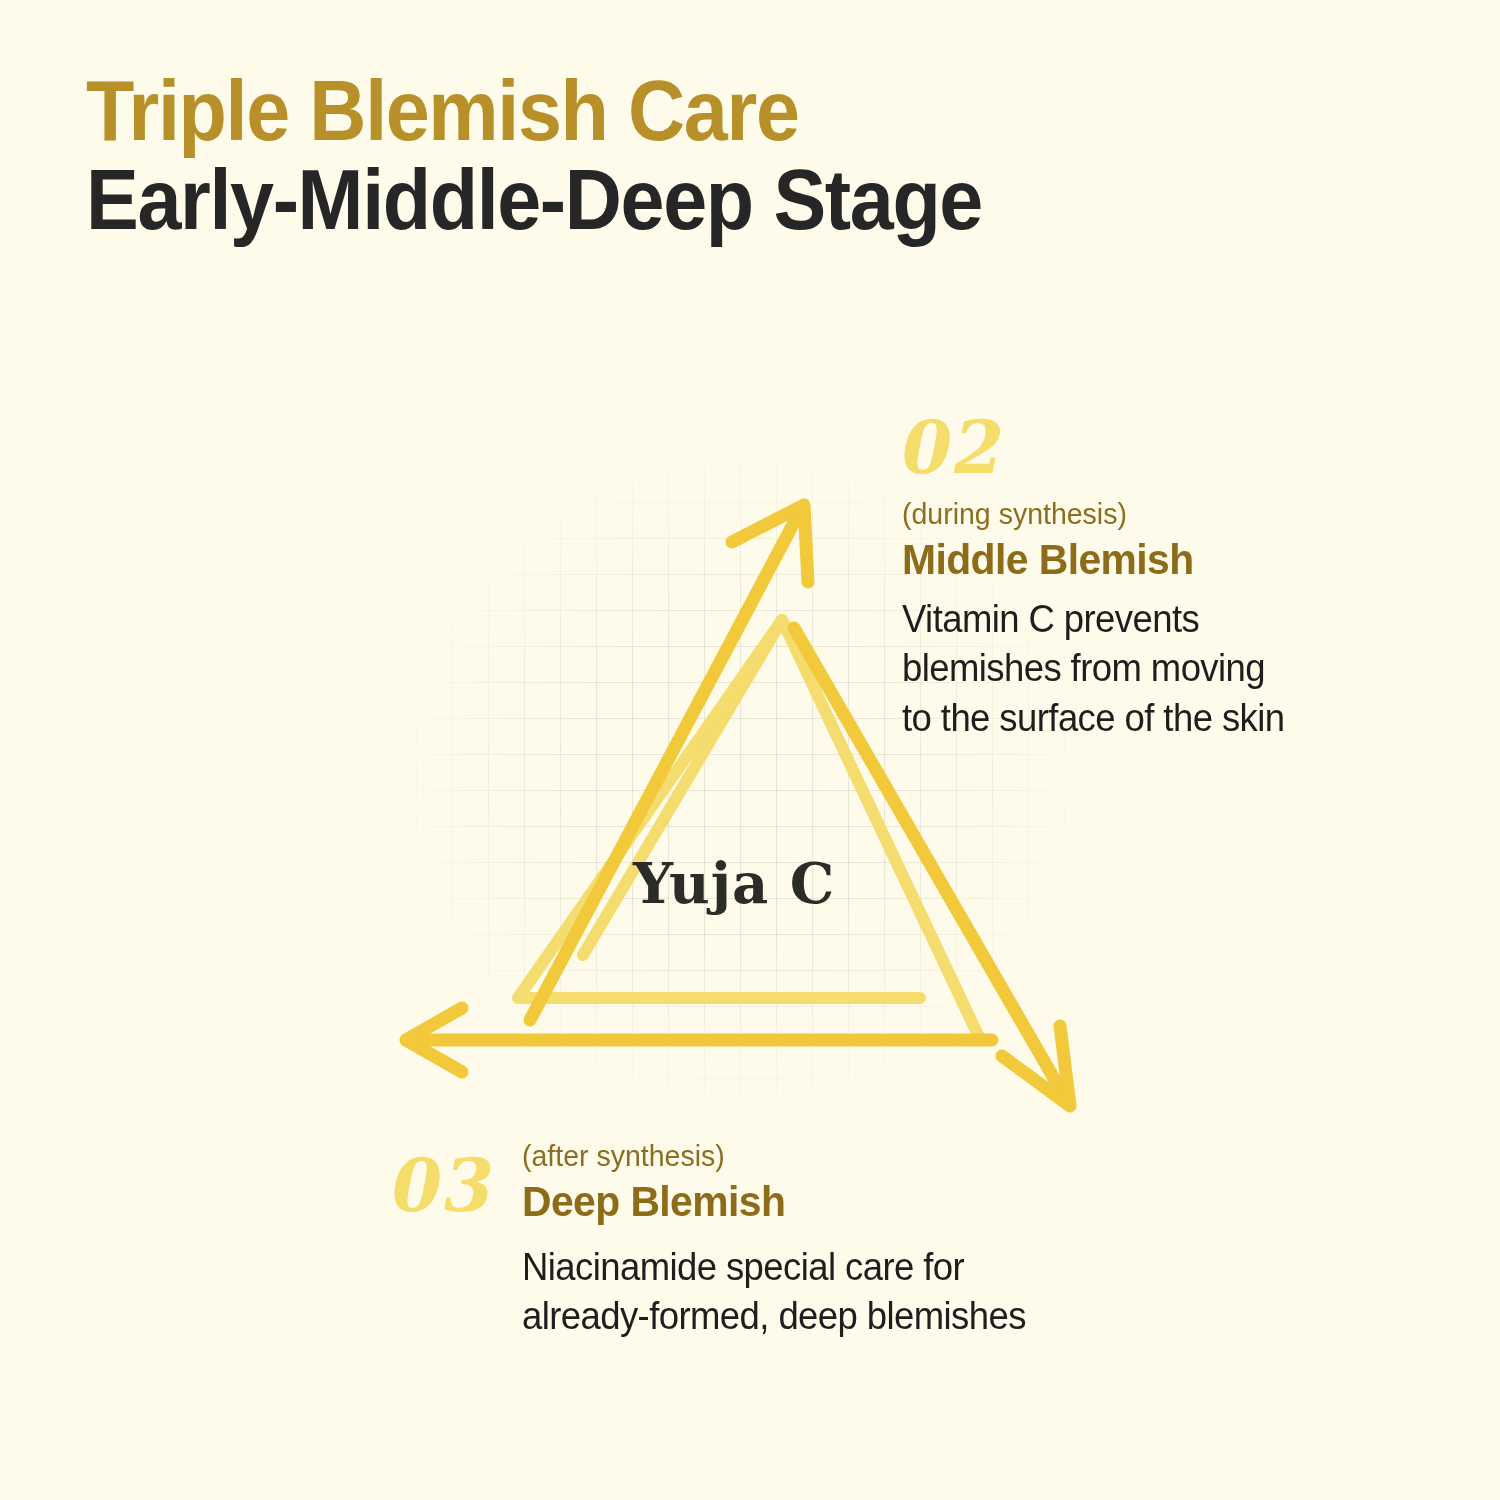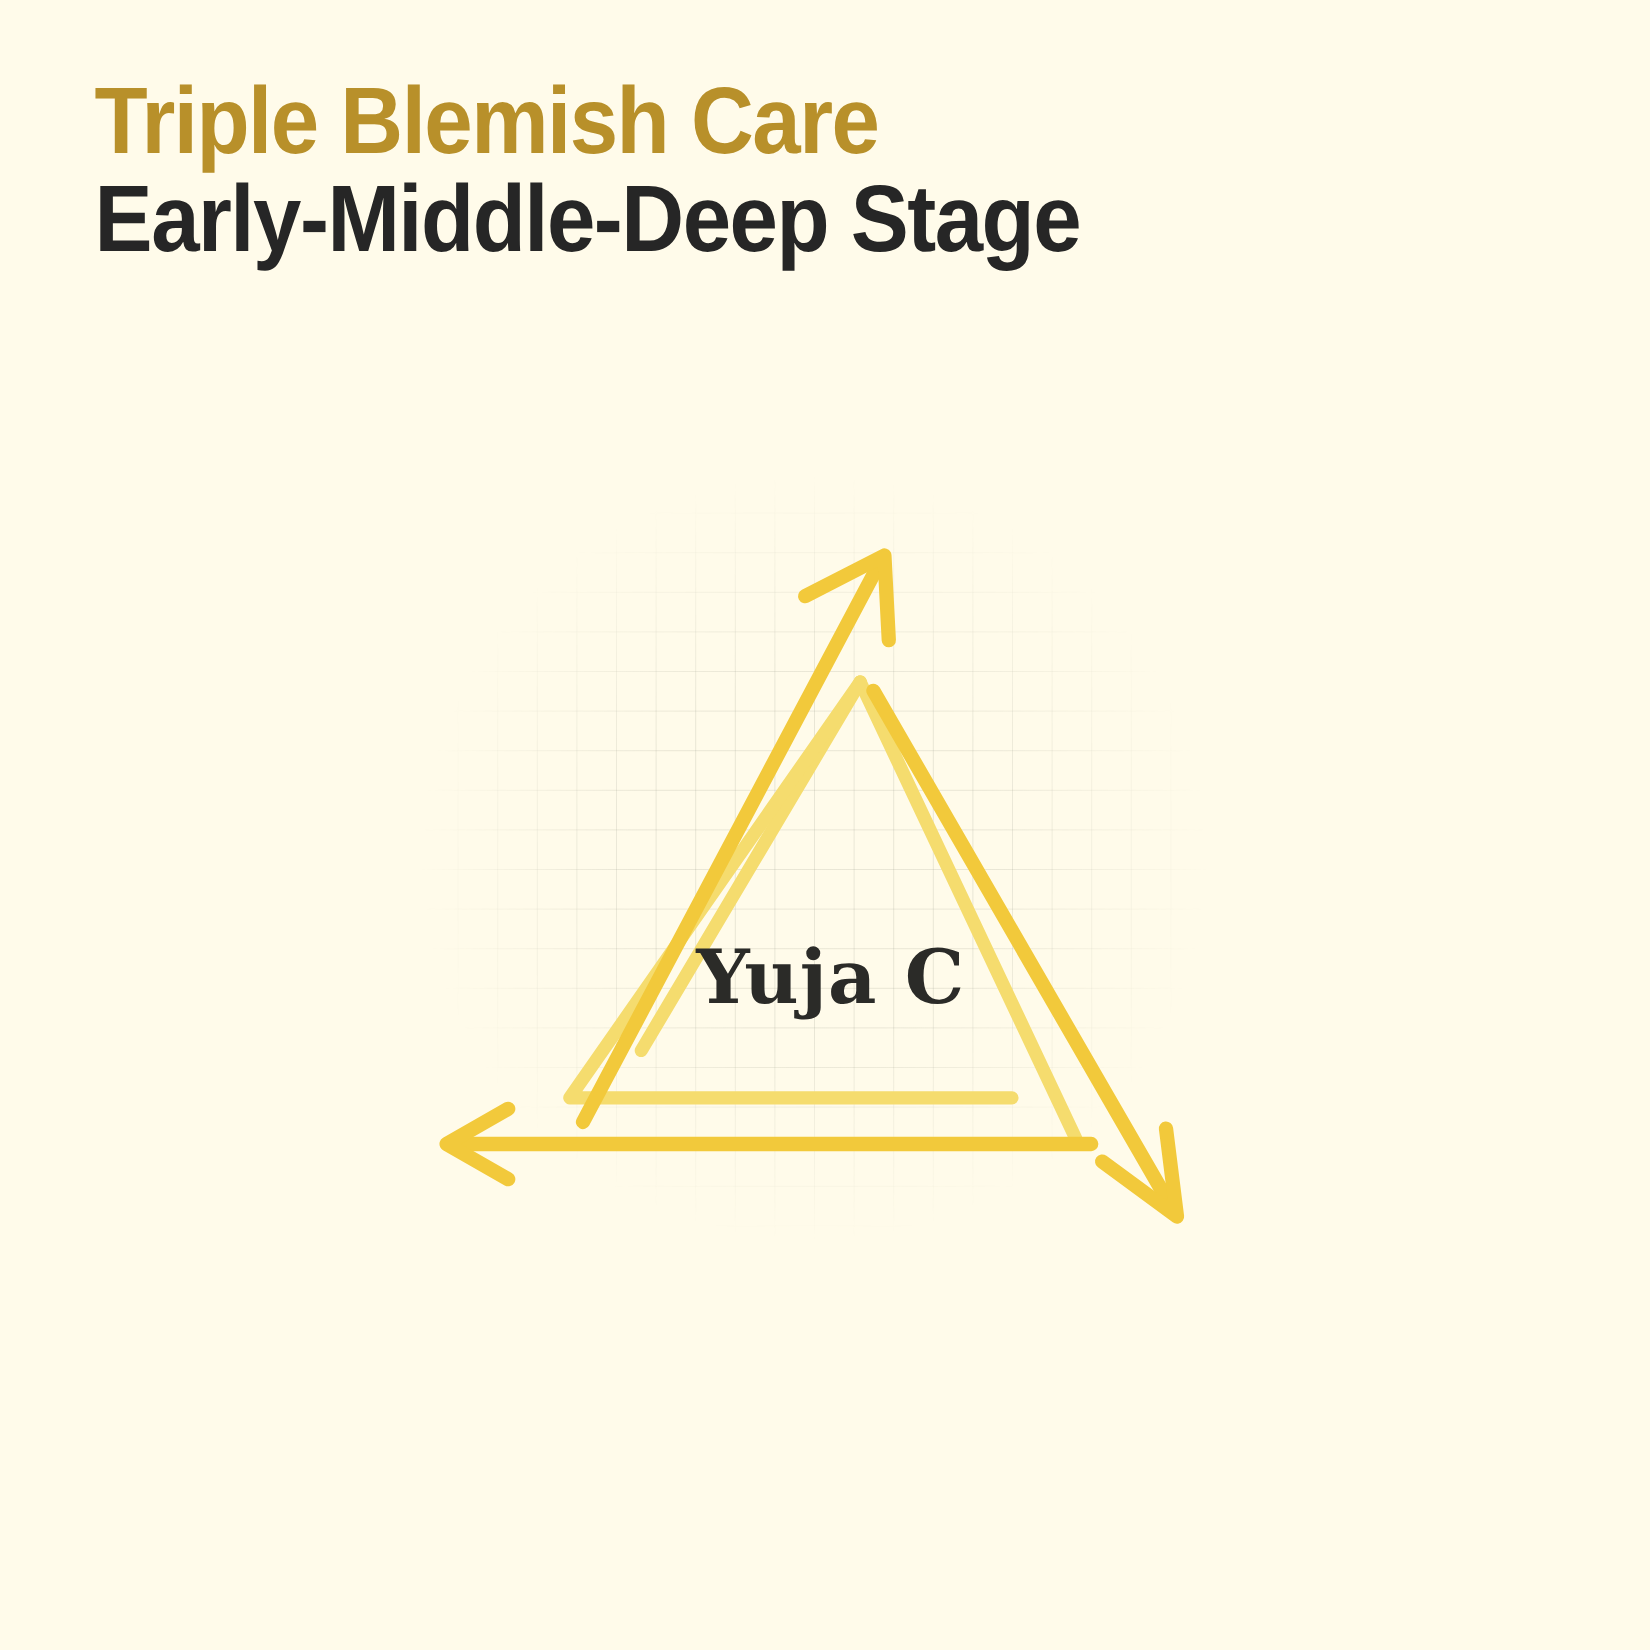--- a/index.html
+++ b/index.html
@@ -126,21 +126,21 @@
     width: 740px;
     height: 680px;
   }
   #diagram svg { display: block; width: 100%; height: 100%; overflow: visible; }
   #brand {
     position: absolute;
     left: 633px;
     top: 855px;
     font-family: "DejaVu Serif", "Liberation Serif", serif;
     font-weight: 700;
-    font-size: 68px;
+    font-size: 56px;
     line-height: 1;
     color: #2B2B28;
     letter-spacing: 1px;
     white-space: nowrap;
   }
 </style>
 </head>
 <body>
 
 <div id="canvas">
@@ -179,15 +179,38 @@
       <g fill="none" stroke="#F2C93B" stroke-width="13" stroke-linecap="round" stroke-linejoin="round">
         <path d="M 612 580 L 32 580"></path>
         <path d="M 82 548 L 26 580 L 82 612"></path>
       </g>
     </svg>
   </div>
 
   <div id="brand">Yuja C</div>
 
 
-
+  <div class="stage" id="stage-2">
+    <div class="stage-num">02</div>
+    <div class="stage-sub">(during synthesis)</div>
+    <div class="stage-title">Middle Blemish</div>
+    <div class="stage-body">
+      <span class="ln">Vitamin C prevents</span>
+      <span class="ln">blemishes from moving</span>
+      <span class="ln">to the surface of the skin</span>
+    </div>
+  </div>
+
+  <div class="stage" id="stage-3">
+    <div class="row3">
+      <div class="stage-num">03</div>
+      <div class="col3">
+        <div class="stage-sub">(after synthesis)</div>
+        <div class="stage-title">Deep Blemish</div>
+        <div class="stage-body">
+          <span class="ln">Niacinamide special care for</span>
+          <span class="ln">already-formed, deep blemishes</span>
+        </div>
+      </div>
+    </div>
+  </div>
 
 </div>
 
 </body></html>

